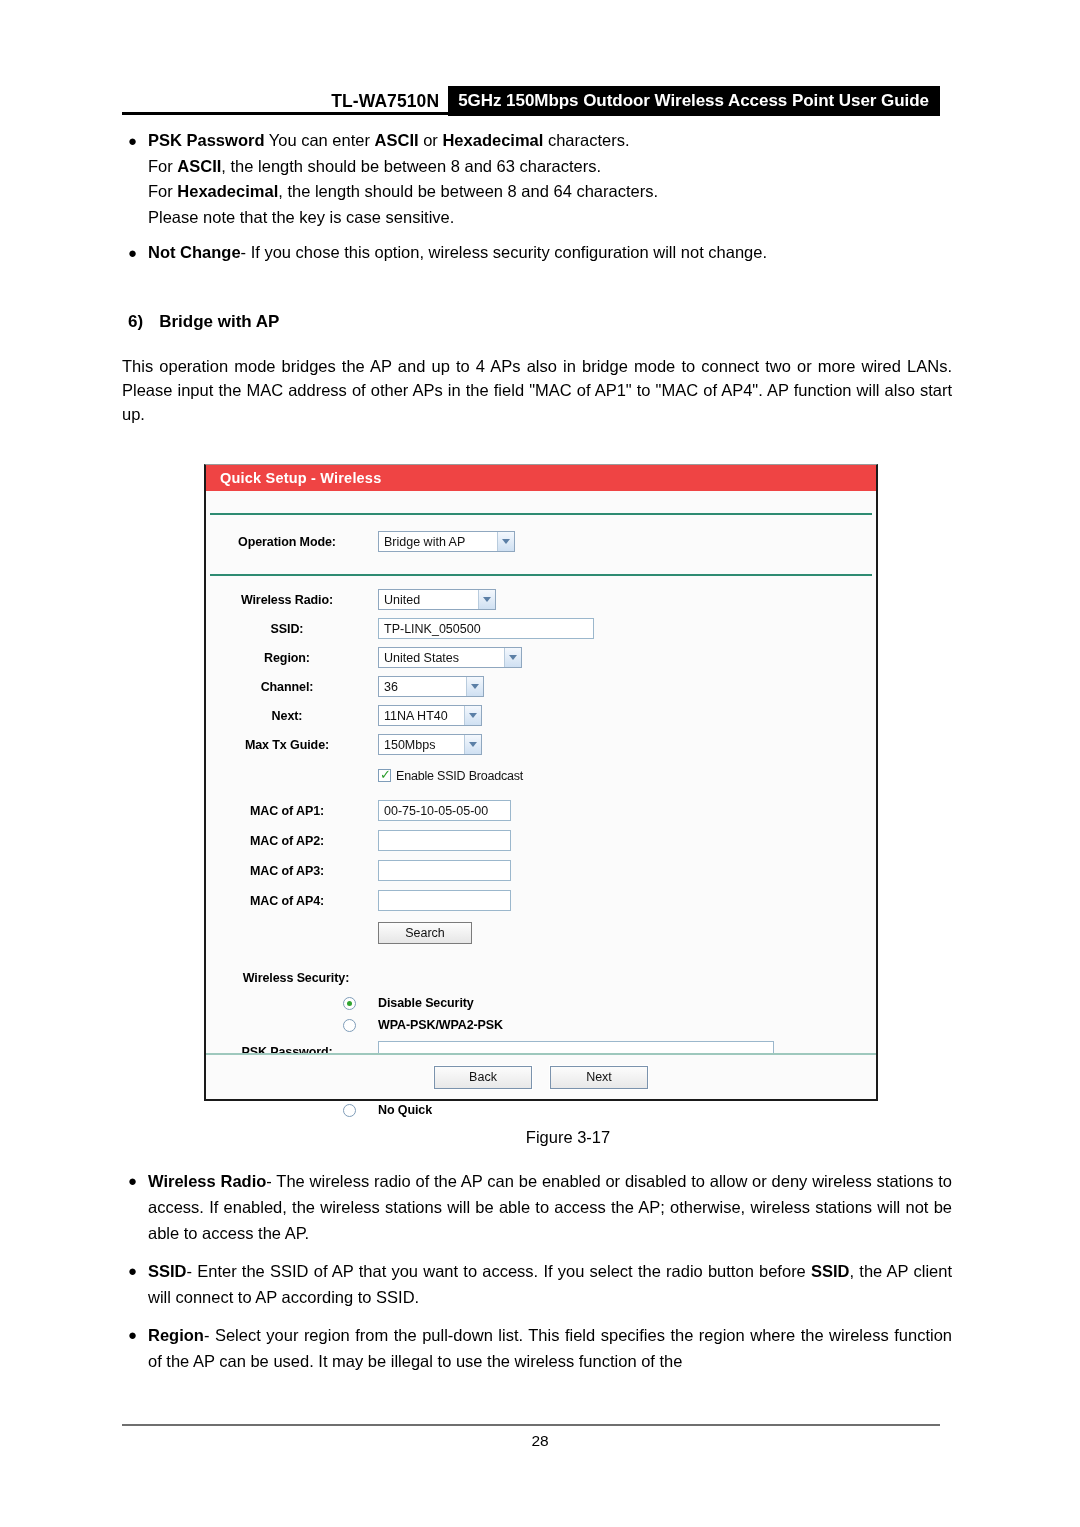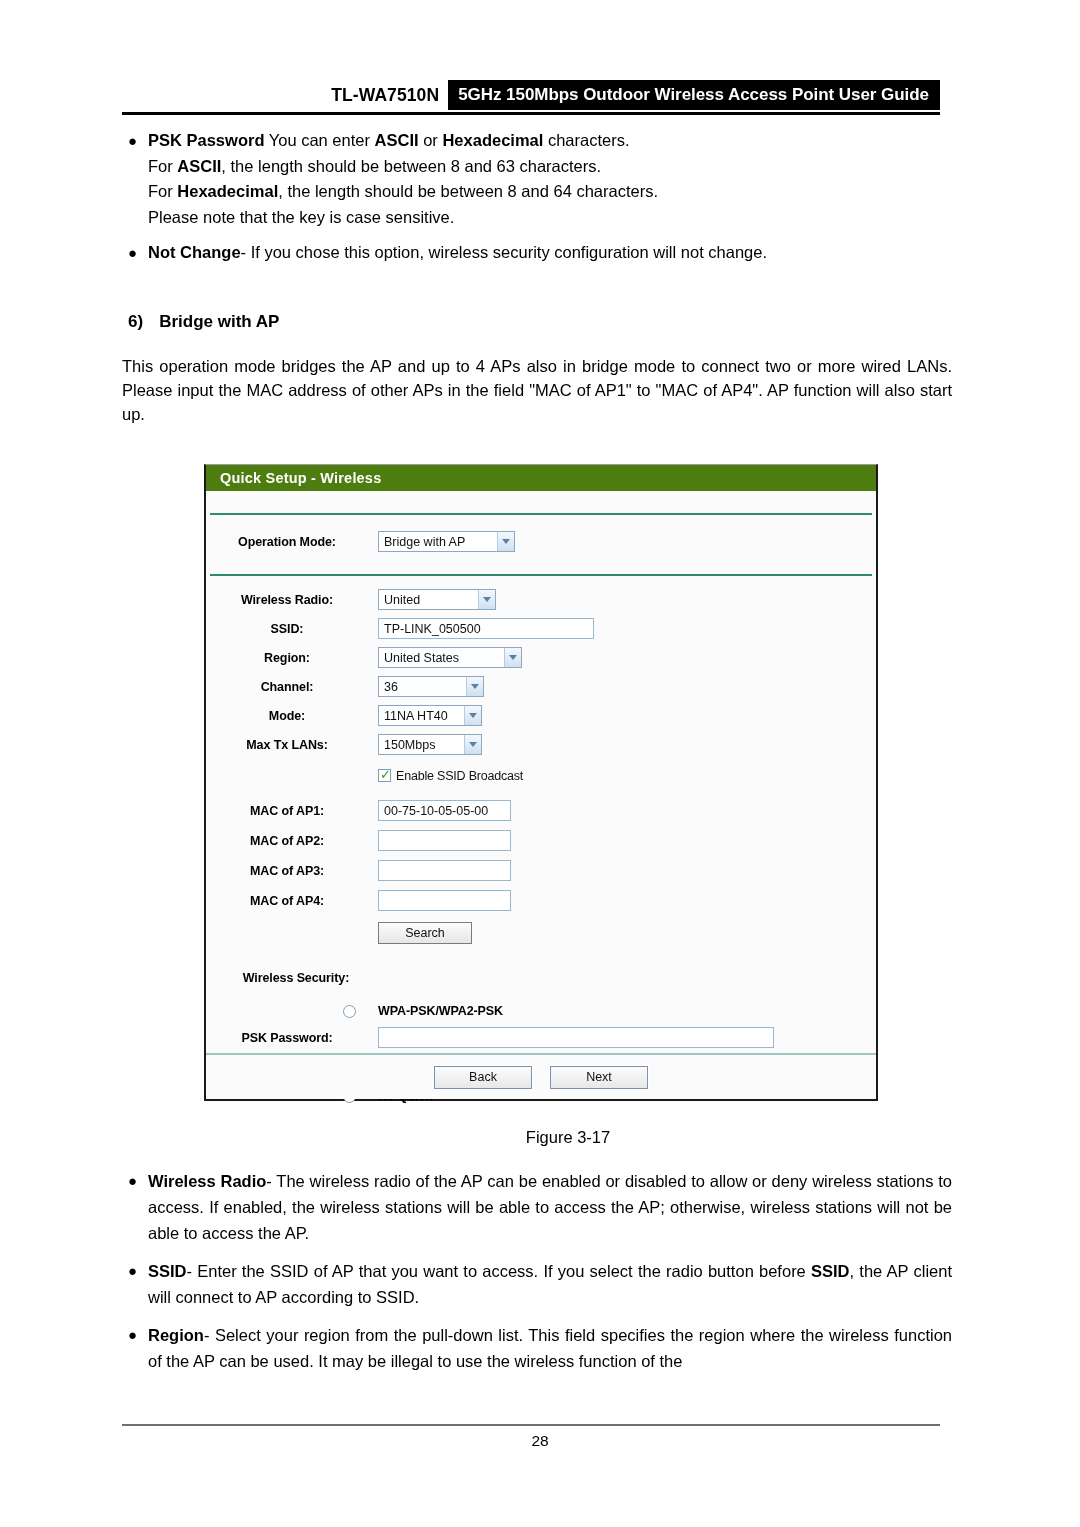--- a/index.html
+++ b/index.html
@@ -11,21 +11,21 @@
     width: 1080px; height: 1527px;
     position: relative;
     font-family: "Liberation Sans", sans-serif;
     color: #000;
     overflow: hidden;
   }
 
   
   .page-header {
     position: absolute;
-    left: 122px; top: 80px; width: 818px; height: 30px;
+    left: 122px; top: 86px; width: 818px; height: 30px;
     display: flex; align-items: stretch; justify-content: flex-end; text-align: center;
   }
   .hdr-model {
     display: flex; align-items: center;
     font-size: 17.5px; font-weight: bold; letter-spacing: .1px;
     color: #000; padding-right: 9px;
   }
   .hdr-black {
     background: #000; color: #fff;
     display: flex; align-items: center;
@@ -70,21 +70,21 @@
     left: 204px; top: 464px; width: 674px; height: 637px;
     background: #fbfbfb;
     border: 2px solid #1a1a1a;
     border-top: 1px solid #9a9a9a;
     font-family: "Liberation Sans", sans-serif;
   }
   .panel-inner { position: relative; width: 100%; height: 100%; }
 
   .panel-titlebar {
     height: 26px;
-    background: #4d7c0f;
+    background: #ef4444;
     color: #ffffff;
     font-size: 14.5px; font-weight: bold;
     display: flex; align-items: center;
     padding-left: 14px;
     letter-spacing: .2px;
   }
 
   .sep {
     height: 2px; background: #2e8b72;
     margin: 0 4px;
@@ -316,34 +316,34 @@
           <span class="selval">36</span>
           <span class="arrowbox">
               <span class="chev"></span>
             </span>
         </div>
       </div>
     </div>
 
     <div style="height:4px"></div>
     <div class="frow">
-      <div class="flabel">Mode:</div>
+      <div class="flabel">Next:</div>
       <div class="fctl">
         <div class="sel" style="width:104px">
           <span class="selval">11NA HT40</span>
           <span class="arrowbox">
               <span class="chev"></span>
             </span>
         </div>
       </div>
     </div>
 
     <div style="height:4px"></div>
     <div class="frow">
-      <div class="flabel">Max Tx LANs:</div>
+      <div class="flabel">Max Tx Guide:</div>
       <div class="fctl">
         <div class="sel" style="width:104px">
           <span class="selval">150Mbps</span>
           <span class="arrowbox">
               <span class="chev"></span>
             </span>
         </div>
       </div>
     </div>
 
@@ -405,20 +405,26 @@
       </div>
     </div>
 
     <div style="height:20px"></div>
     <div class="frow">
       <div class="flabel" style="width:190px">Wireless Security:</div>
       <div class="fctl"></div>
     </div>
 
     <div style="height:6px"></div>
+    <div class="radio-row">
+      <div class="radio-slot">
+          <span class="radio on"></span>
+        </div>
+      <span class="radio-label">Disable Security</span>
+    </div>
 
     <div style="height:8px"></div>
     <div class="radio-row">
       <div class="radio-slot">
           <span class="radio"></span>
         </div>
       <span class="radio-label">WPA-PSK/WPA2-PSK</span>
     </div>
 
     <div style="height:7px"></div>

